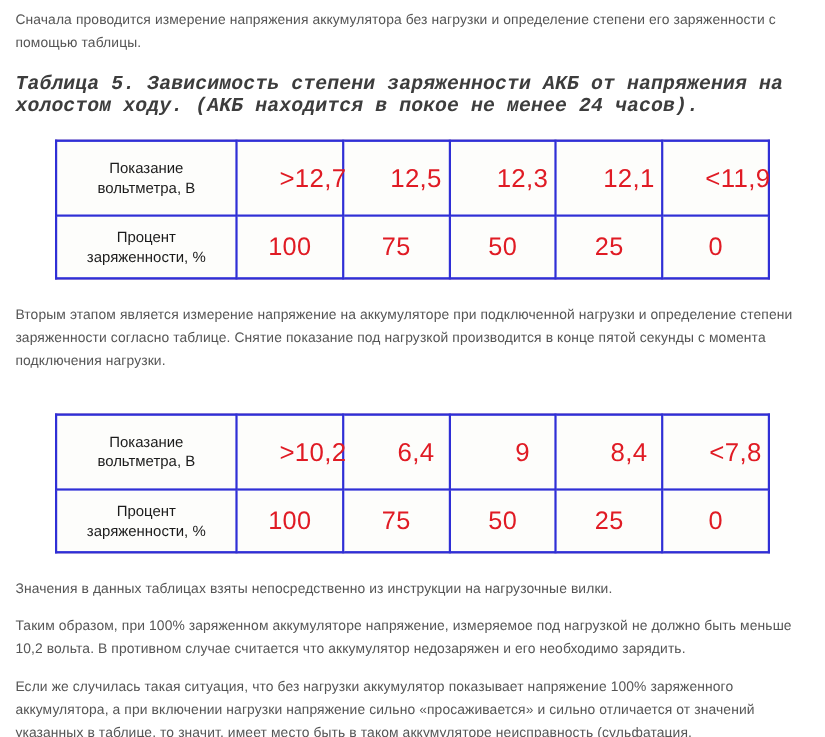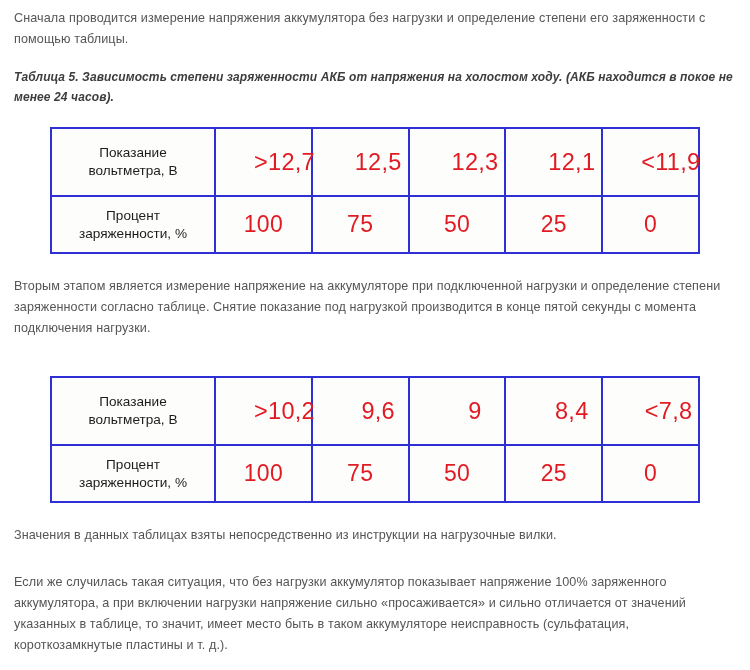--- a/index.html
+++ b/index.html
@@ -31,26 +31,27 @@
     letter-spacing: 0.1px;
     text-align: left;
   }
   .gap-sm { height: 13px; }
   .gap-md { height: 17px; }
   .gap-lg { height: 20px; }
   .gap-xl { height: 22px; }
 
   p.table-caption {
     margin: 0;
-    font-size: 12px;
+    font-size: 18px;
     line-height: 20px;
     font-weight: bold;
     font-style: italic;
     color: #3d3d3d;
     letter-spacing: 0.1px;
+    font-family: Liberation Mono, monospace;
   }
 
   .table-wrap {
     padding-left: 36px;
     padding-right: 36px;
   }
   table.charge-table {
     border-collapse: collapse;
     width: 650px;
     table-layout: fixed;
@@ -137,21 +138,21 @@
 
   <div class="table-wrap">
     <table class="charge-table">
       <tbody>
         <tr class="row-voltage">
           <td class="label-cell">
             <span>Показание</span><br>
             <span>вольтметра, В</span>
           </td>
           <td class="value-cell">&gt;10,2</td>
-          <td class="value-cell">9,6</td>
+          <td class="value-cell">6,4</td>
           <td class="value-cell">9</td>
           <td class="value-cell">8,4</td>
           <td class="value-cell">&lt;7,8</td>
         </tr>
         <tr class="row-percent">
           <td class="label-cell">
             <span>Процент</span><br>
             <span>заряженности, %</span>
           </td>
           <td class="value-cell">100</td>
@@ -163,18 +164,19 @@
       </tbody>
     </table>
   </div>
 
   <div class="gap-xl"></div>
 
   <p class="body-text">Значения в данных таблицах взяты непосредственно из инструкции на нагрузочные вилки.</p>
 
   <div class="gap-sm"></div>
 
+  <p class="body-text">Таким образом, при 100% заряженном аккумуляторе напряжение, измеряемое под нагрузкой не должно быть меньше 10,2 вольта. В противном случае считается что аккумулятор недозаряжен и его необходимо зарядить.</p>
 
   <div class="gap-sm"></div>
 
   <p class="body-text">Если же случилась такая ситуация, что без нагрузки аккумулятор показывает напряжение 100% заряженного аккумулятора, а при включении нагрузки напряжение сильно «просаживается» и сильно отличается от значений указанных в таблице, то значит, имеет место быть в таком аккумуляторе неисправность (сульфатация, короткозамкнутые пластины и т. д.).</p>
 
 </div>
 
 </body></html>

